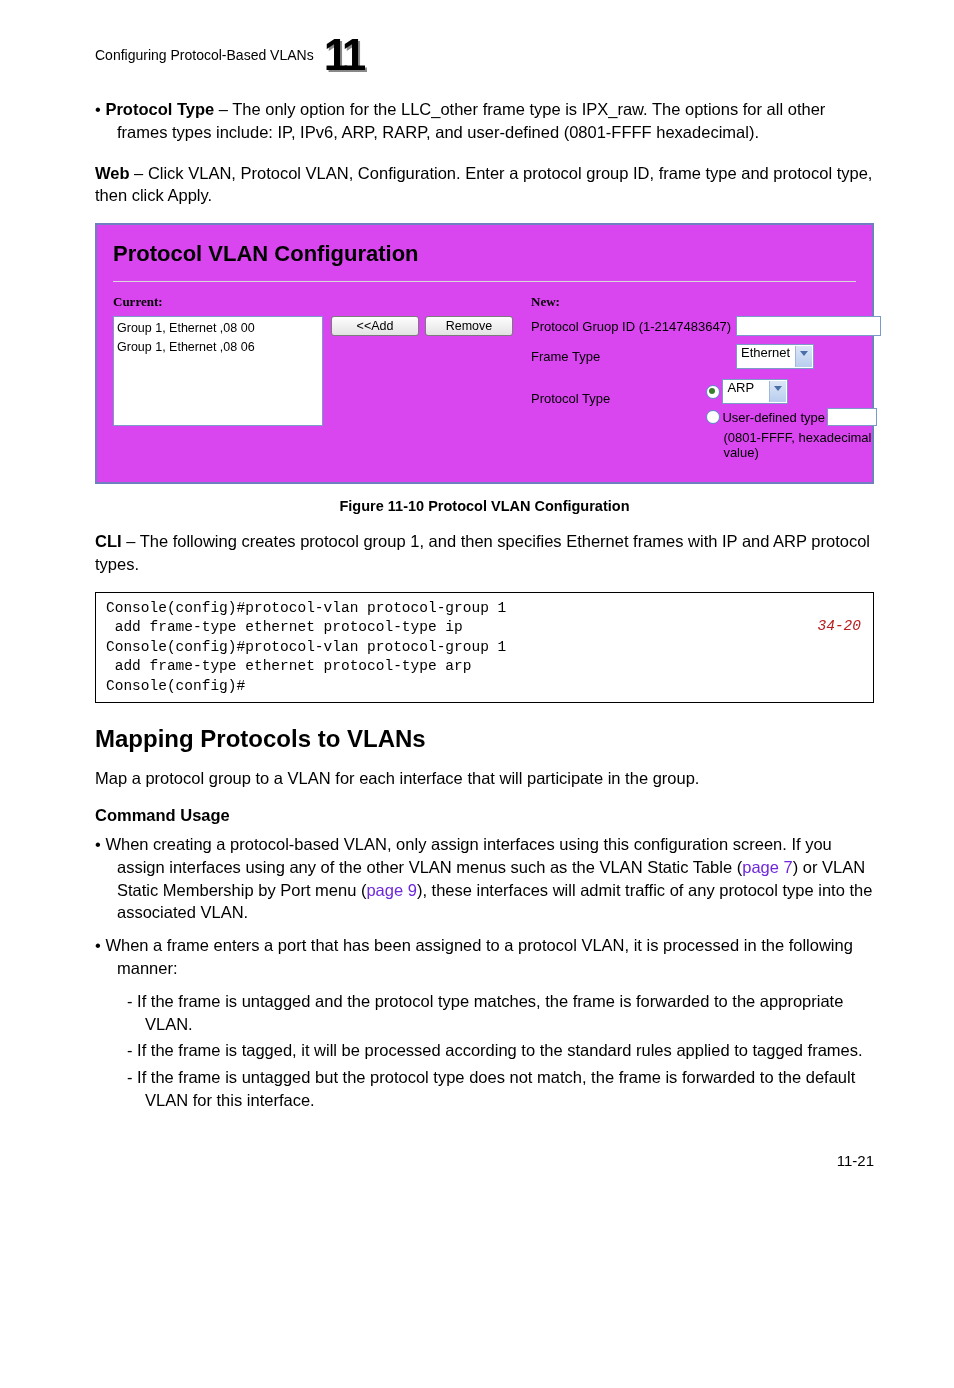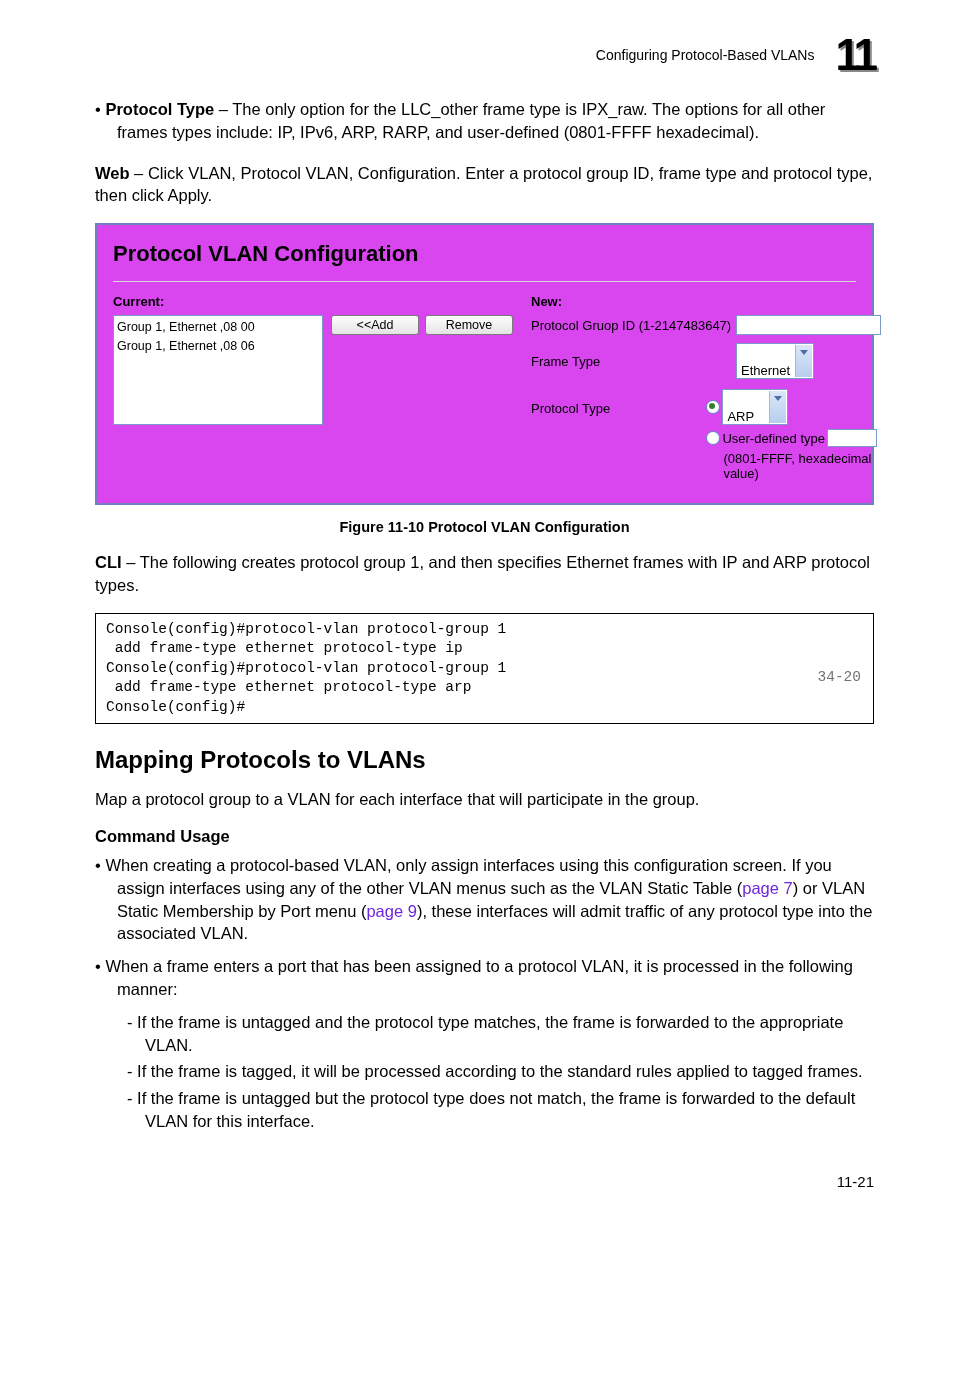--- a/index.html
+++ b/index.html
@@ -11,24 +11,23 @@
     width: 954px;
   }
   .page {
     width: 954px;
     padding: 30px 80px 50px 95px;
     box-sizing: border-box;
     position: relative;
   }
   .header-line {
     display: flex;
-    justify-content: flex-end;
+    justify-content: flex-start;
     align-items: center;
     margin-bottom: 18px;
-    gap: 11px;
   }
   .header-text {
     font-size: 14px;
     color: #000;
     margin-right: 10px;
   }
   .chapter-badge {
     display: inline-flex;
     align-items: center;
     justify-content: center;
@@ -82,20 +81,21 @@
   }
   .shot-left {
     flex: 0 0 310px;
   }
   .shot-right {
     flex: 1;
   }
   .shot-label {
     font-weight: bold;
     margin-bottom: 6px;
+    font-family: Liberation Serif, serif;
   }
   .listbox {
     width: 210px;
     height: 110px;
     border: 1px solid #7b9ac9;
     background: #fff;
     padding: 2px 3px;
     box-sizing: border-box;
     font-size: 12.5px;
     line-height: 1.5;
@@ -129,23 +129,23 @@
   .txt-input {
     width: 145px;
     height: 20px;
     border: 1px solid #7b9ac9;
     background: #fff;
     box-sizing: border-box;
   }
   .sel {
     border: 1px solid #7b9ac9;
     background: #fff;
-    height: 36px;
+    height: 25px;
     display: inline-flex;
-    align-items: flex-end;
+    align-items: flex-start;
     padding: 0 4px;
     min-width: 78px;
     box-sizing: border-box;
     position: relative;
   }
   .sel::after {
     content: "";
     position: absolute;
     right: 1px; top: 1px; bottom: 1px;
     width: 16px;
@@ -197,23 +197,23 @@
     padding: 6px 10px;
     line-height: 1.35;
     white-space: pre;
     position: relative;
     margin-bottom: 22px;
   }
   .codelink {
     position: absolute;
     right: 12px;
     top: 24px;
-    color: #737373;
+    font-style: italic;
+    color: #b91c1c;
     font-family: "Courier New", monospace;
-    margin-top: 30px;
   }
 
   h2.section {
     font-size: 24px;
     font-weight: bold;
     margin: 8px 0 14px 0;
   }
   h3.sub {
     font-size: 16.5px;
     font-weight: bold;

